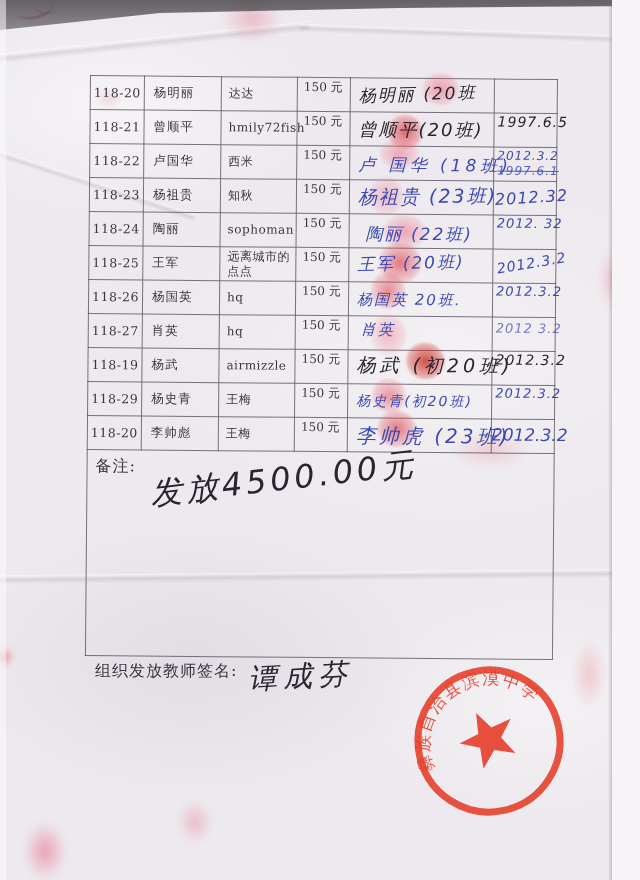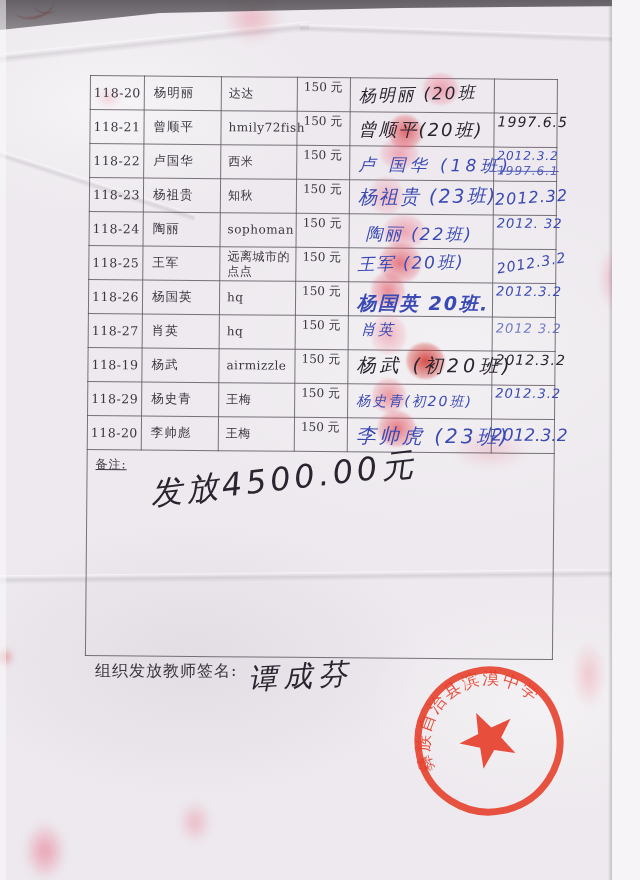--- a/index.html
+++ b/index.html
@@ -51,21 +51,21 @@
   .ink-blue{color:#3a49b4;}
   .ink-black{color:#2a2430;}
   td.c-sig .hw{position:absolute;left:8px;top:6px;font-size:17px;letter-spacing:2px;z-index:3;}
   td.c-date .hw{position:absolute;left:3px;top:0;font-size:14px;letter-spacing:1px;z-index:3;}
   .r0 .c-sig .hw{transform:rotate(-2deg);top:4px;}
   .r1 .c-sig .hw{font-size:18px;top:5px;}
   .r2 .c-sig .hw{letter-spacing:4px;top:7px;}
   .r3 .c-sig .hw{font-size:19px;top:3px;transform:rotate(-1deg);}
   .r4 .c-sig .hw{left:16px;top:8px;}
   .r5 .c-sig .hw{top:3px;transform:rotate(-2deg);}
-  .r6 .c-sig .hw{font-size:19px;top:8px;font-weight:bold;}
+  .r6 .c-sig .hw{font-size:15px;top:8px;}
   .r7 .c-sig .hw{font-size:15px;left:12px;top:4px;}
   .r8 .c-sig .hw{font-size:19px;top:2px;letter-spacing:4px;}
   .r9 .c-sig .hw{font-size:14px;top:8px;}
   .r10 .c-sig .hw{font-size:20px;top:4px;letter-spacing:3px;}
   .r2 .c-date .hw{top:1px;font-size:12px;}
   .r2 .c-date .hw.struck{top:16px;text-decoration:line-through;opacity:.85;}
   .r3 .c-date .hw{font-size:16px;transform:rotate(-4deg);top:6px;left:1px;}
   .r4 .c-date .hw{font-size:13px;}
   .r5 .c-date .hw{transform:rotate(-10deg);top:5px;}
   .r6 .c-date .hw{font-size:13px;}
@@ -81,21 +81,21 @@
   .r3 .fp{left:20px;top:-4px;width:34px;height:38px;background:radial-gradient(rgba(238,120,140,.45),rgba(238,120,140,.1) 70%,transparent 76%);}
   .r4 .fp{left:34px;top:0;width:42px;height:34px;background:radial-gradient(rgba(236,95,120,.5),rgba(236,95,120,.12) 70%,transparent 76%);}
   .r5 .fp{left:30px;top:-6px;width:42px;height:40px;background:radial-gradient(rgba(224,55,70,.65),rgba(224,55,70,.15) 70%,transparent 76%);}
   .r6 .fp{left:22px;top:-10px;width:34px;height:36px;background:radial-gradient(rgba(228,70,85,.6),rgba(228,70,85,.15) 70%,transparent 76%);}
   .r7 .fp{left:22px;top:-2px;width:36px;height:40px;background:radial-gradient(rgba(238,115,135,.45),rgba(238,115,135,.1) 70%,transparent 76%);}
   .r8 .fp{left:58px;top:-8px;width:38px;height:36px;background:radial-gradient(rgba(206,35,28,.8),rgba(206,35,28,.25) 70%,transparent 78%);}
   .r9 .fp{left:24px;top:-6px;width:34px;height:34px;background:radial-gradient(rgba(230,80,95,.55),rgba(230,80,95,.15) 70%,transparent 76%);}
   .r10 .fp{left:30px;top:-8px;width:38px;height:36px;background:radial-gradient(rgba(224,60,70,.65),rgba(224,60,70,.18) 70%,transparent 76%);}
   
   tr.notes-row td{height:205px;vertical-align:top;position:relative;}
-  .notes-label{display:inline-block;padding:6px 0 0 8px;font-size:12px;letter-spacing:1px;text-decoration:underline;}
+  .notes-label{display:inline-block;padding:6px 0 0 8px;font-size:16px;letter-spacing:1px;}
   .notes-hw{position:absolute;left:62px;top:6px;font-size:32px;letter-spacing:4px;transform:rotate(-7deg);z-index:2;}
   
   .teacher-line{position:absolute;left:95px;top:657px;white-space:nowrap;}
   .teacher-label{font-size:16px;letter-spacing:1px;color:#3b3540;}
   .teacher-sig{font-size:29px;letter-spacing:6px;transform:rotate(-3deg);vertical-align:-10px;margin-left:6px;}
   
   .stamp{position:absolute;left:408px;top:660px;width:162px;height:162px;transform:rotate(-12deg);opacity:.92;}
 </style>
 </head>
 <body>

